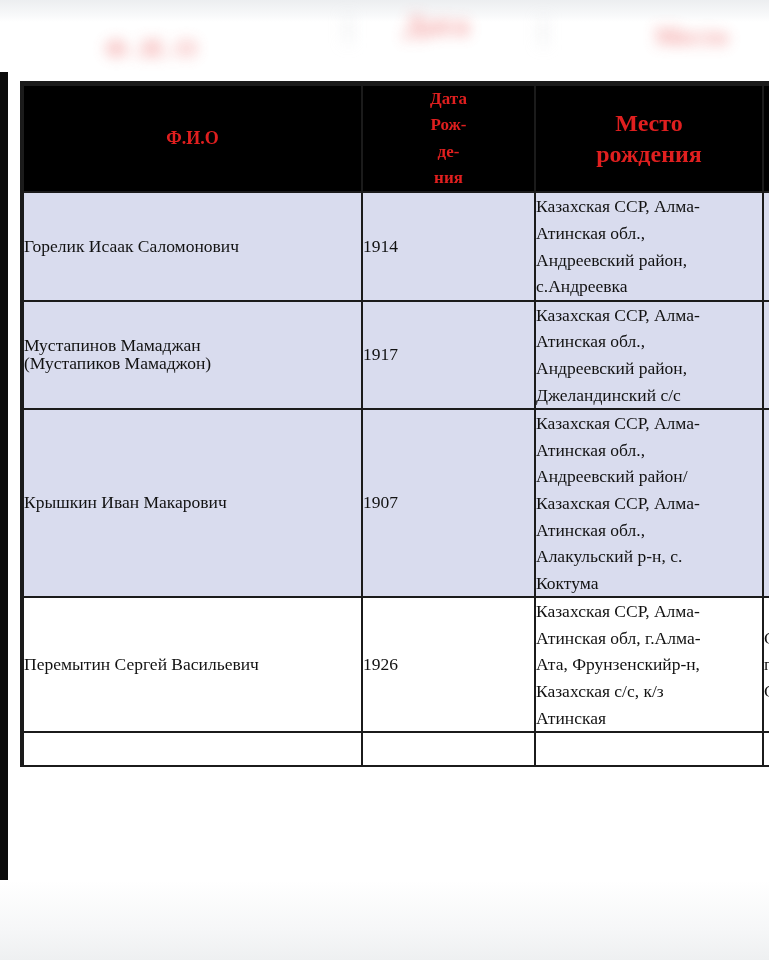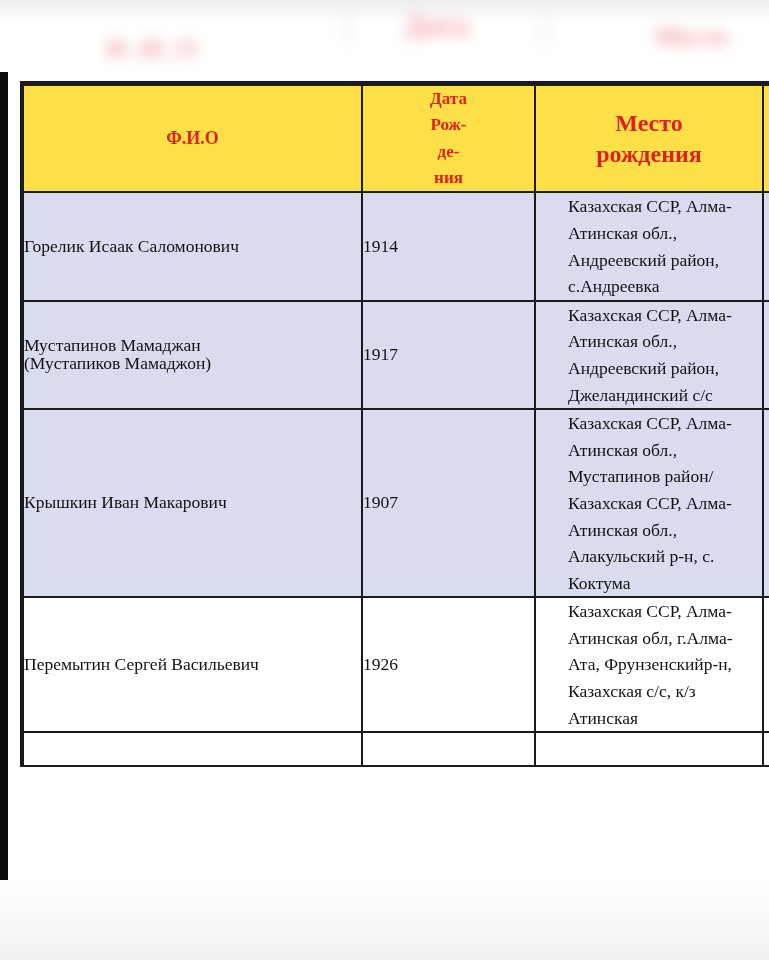--- a/index.html
+++ b/index.html
@@ -94,21 +94,21 @@
   }
 
   
   col.c-fio   {width:339px;}
   col.c-year  {width:173px;}
   col.c-place {width:228px;}
   col.c-extra {width:70px;}
 
   
   thead th{
-    background:#fde047;
+    background:#000000;
     color:#e01f1f;
     font-weight:bold;
     text-align:center;
     font-size:18px;
     line-height:1.30;
     height:105px;
     padding:4px 6px;
   }
   th.h-date{font-size:17px;line-height:1.55;}
   th.h-place{font-size:24px;line-height:1.30;}
@@ -122,21 +122,21 @@
   }
   td.fio{vertical-align:middle;}
   td.year{vertical-align:middle;margin-left:36px;}
   td.place{vertical-align:middle;line-height:1.52;padding:8px 9px;}
   td.extra{vertical-align:middle;line-height:1.52;font-size:17.5px;padding:8px 6px;}
 
   tr.shaded td{background:#d9dcee;}
   tr.plain  td{background:#ffffff;}
 
   .fio-line{display:block;}
-  .place-line{display:block;white-space:nowrap;padding-left:32px;}
+  .place-line{display:block;white-space:nowrap;}
 
   
   tr.partial td{height:34px;background:#ffffff;}
 
   
   .bar-gap{
     position:absolute;left:8px;top:72px;width:12px;height:812px;background:#ffffff;
   }
 </style>
 </head>
@@ -215,21 +215,21 @@
         </tr>
 
         <tr class="shaded">
           <td class="fio">
             <span class="fio-line">Крышкин Иван Макарович</span>
           </td>
           <td class="year">1907</td>
           <td class="place">
             <span class="place-line">Казахская ССР, Алма-</span>
             <span class="place-line">Атинская обл.,</span>
-            <span class="place-line">Мустапинов район/</span>
+            <span class="place-line">Андреевский район/</span>
             <span class="place-line">Казахская ССР, Алма-</span>
             <span class="place-line">Атинская обл.,</span>
             <span class="place-line">Алакульский р-н, с.</span>
             <span class="place-line">Коктума</span>
           </td>
           <td class="extra"></td>
         </tr>
 
         <tr class="plain">
           <td class="fio">

